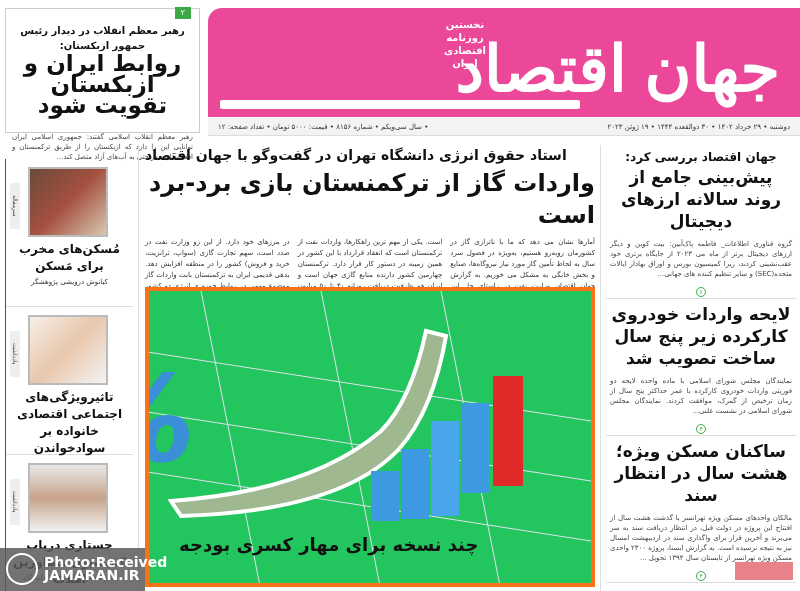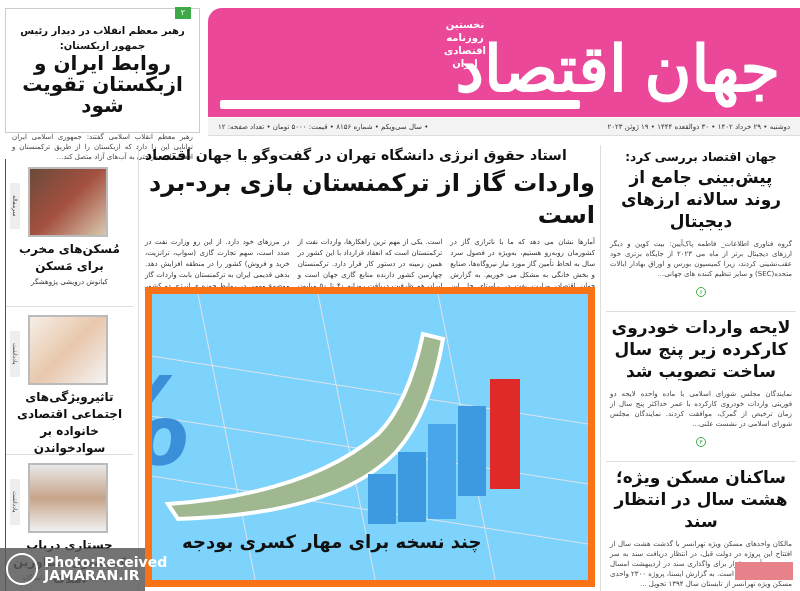--- a/index.html
+++ b/index.html
@@ -9,42 +9,42 @@
 .masthead{position:absolute;left:208px;top:8px;width:592px;height:109px;background:#ec4899;border-radius:14px 0 0 0}
 .logo{position:absolute;right:20px;top:26px;font-family:Liberation Sans, sans-serif;font-weight:bold;color:#fff;font-size:64px;line-height:70px;letter-spacing:-2px;direction:rtl}
 .logo-bar{position:absolute;left:12px;right:220px;top:92px;height:9px;background:#fff;border-radius:2px}
 .tagline{position:absolute;left:222px;top:10px;width:70px;color:#fff;font-weight:bold;font-size:10px;line-height:13px;text-align:center;direction:rtl}
 .dateline{position:absolute;left:208px;top:118px;width:592px;height:18px;background:#f3f3f3;border-bottom:1px solid #ddd;font-size:7px;color:#333;direction:rtl;display:flex;justify-content:space-between;align-items:center;padding:0 10px}
 .dateline span{white-space:nowrap}
 
 .box-tl{position:absolute;left:5px;top:8px;width:195px;height:125px;border:1px solid #ccc;background:#fff;direction:rtl;text-align:center;padding:14px 6px 4px}
 .pg-badge{position:absolute;top:-2px;right:8px;width:16px;height:12px;background:#3daa47;color:#fff;font-size:8px;line-height:12px;text-align:center}
 .box-tl .kicker{font-size:10px;font-weight:bold;line-height:15px}
-.box-tl .head{font-size:20px;font-weight:bold;line-height:21px}
+.box-tl .head{font-size:23px;font-weight:bold;line-height:21px}
 .box-tl .body{font-size:7px;line-height:10px;color:#444;text-align:justify;margin-top:16px}
 
 .col-left{position:absolute;left:5px;top:159px;width:128px;height:446px;border-left:1px solid #1d4ed8}
 .col-card{position:relative;height:148px;border-bottom:1px solid #ddd;direction:rtl;text-align:center}
 .col-card .tag{position:absolute;left:4px;top:24px;width:10px;height:46px;background:#eee;font-size:6px;writing-mode:vertical-rl;color:#444;text-align:center;line-height:10px}
 .col-card .photo{position:absolute;left:22px;top:8px;width:80px;height:70px;border:2px solid #bbb;background:#c9b9a6;overflow:hidden}
 .col-card .title{position:absolute;left:0;right:0;top:82px;font-size:12px;font-weight:bold;line-height:17px}
 .col-card .author{position:absolute;left:0;right:0;top:118px;font-size:7px;line-height:10px;color:#333}
 .divider-v{position:absolute;left:138px;top:145px;width:1px;height:446px;background:#ddd}
 .divider-v2{position:absolute;left:600px;top:145px;width:1px;height:446px;background:#ddd}
 
 .center{position:absolute;left:145px;top:145px;width:450px;height:446px;direction:rtl}
 .center .kicker{font-size:14px;font-weight:bold;text-align:left;line-height:20px}
 .center .head{font-size:24px;font-weight:bold;text-align:right;line-height:32px;margin-top:2px}
 .center .cols{display:flex;gap:8px;margin-top:6px;font-size:7px;line-height:11px;color:#333;text-align:justify}
 .center .cols div{flex:1}
-.hero{position:absolute;left:0;top:142px;width:450px;height:300px;border:7px solid #f97316;background:#7dd3fc;overflow:hidden}
+.hero{position:absolute;left:0;top:142px;width:450px;height:300px;border:4px solid #f97316;background:#22c55e;overflow:hidden}
 .hero-caption{position:absolute;left:30px;bottom:28px;font-size:18px;font-weight:bold;color:#111;direction:rtl}
 
 .right{position:absolute;left:606px;top:145px;width:190px;direction:rtl;text-align:center}
-.r-block{border-bottom:1px solid #ddd;padding:4px 4px 13px}
+.r-block{border-bottom:1px solid #ddd;padding:4px 4px 0}
 .r-block .kicker{font-size:12px;font-weight:bold;line-height:17px}
 .r-block .head{font-size:17px;font-weight:bold;line-height:22px}
 .r-block .body{font-size:7px;line-height:10px;color:#444;text-align:justify;margin-top:7px}
 .pg-dot{display:inline-block;width:10px;height:10px;border-radius:50%;border:1px solid #3daa47;color:#3daa47;font-size:6px;line-height:8px;text-align:center}
 .watermark{position:absolute;left:0;top:548px;width:145px;height:43px;background:rgba(90,90,90,.85);color:#fff;font-size:14px;font-weight:bold;padding:8px 0 0 44px;line-height:13px}
 .watermark .circ{position:absolute;left:6px;top:5px;width:32px;height:32px;border:2px solid #fff;border-radius:50%}
 .ad-red{position:absolute;left:735px;top:562px;width:58px;height:18px;background:#e8828a;color:#fff;font-size:9px;text-align:center;line-height:18px}
 </style>
 </head>
 <body>

